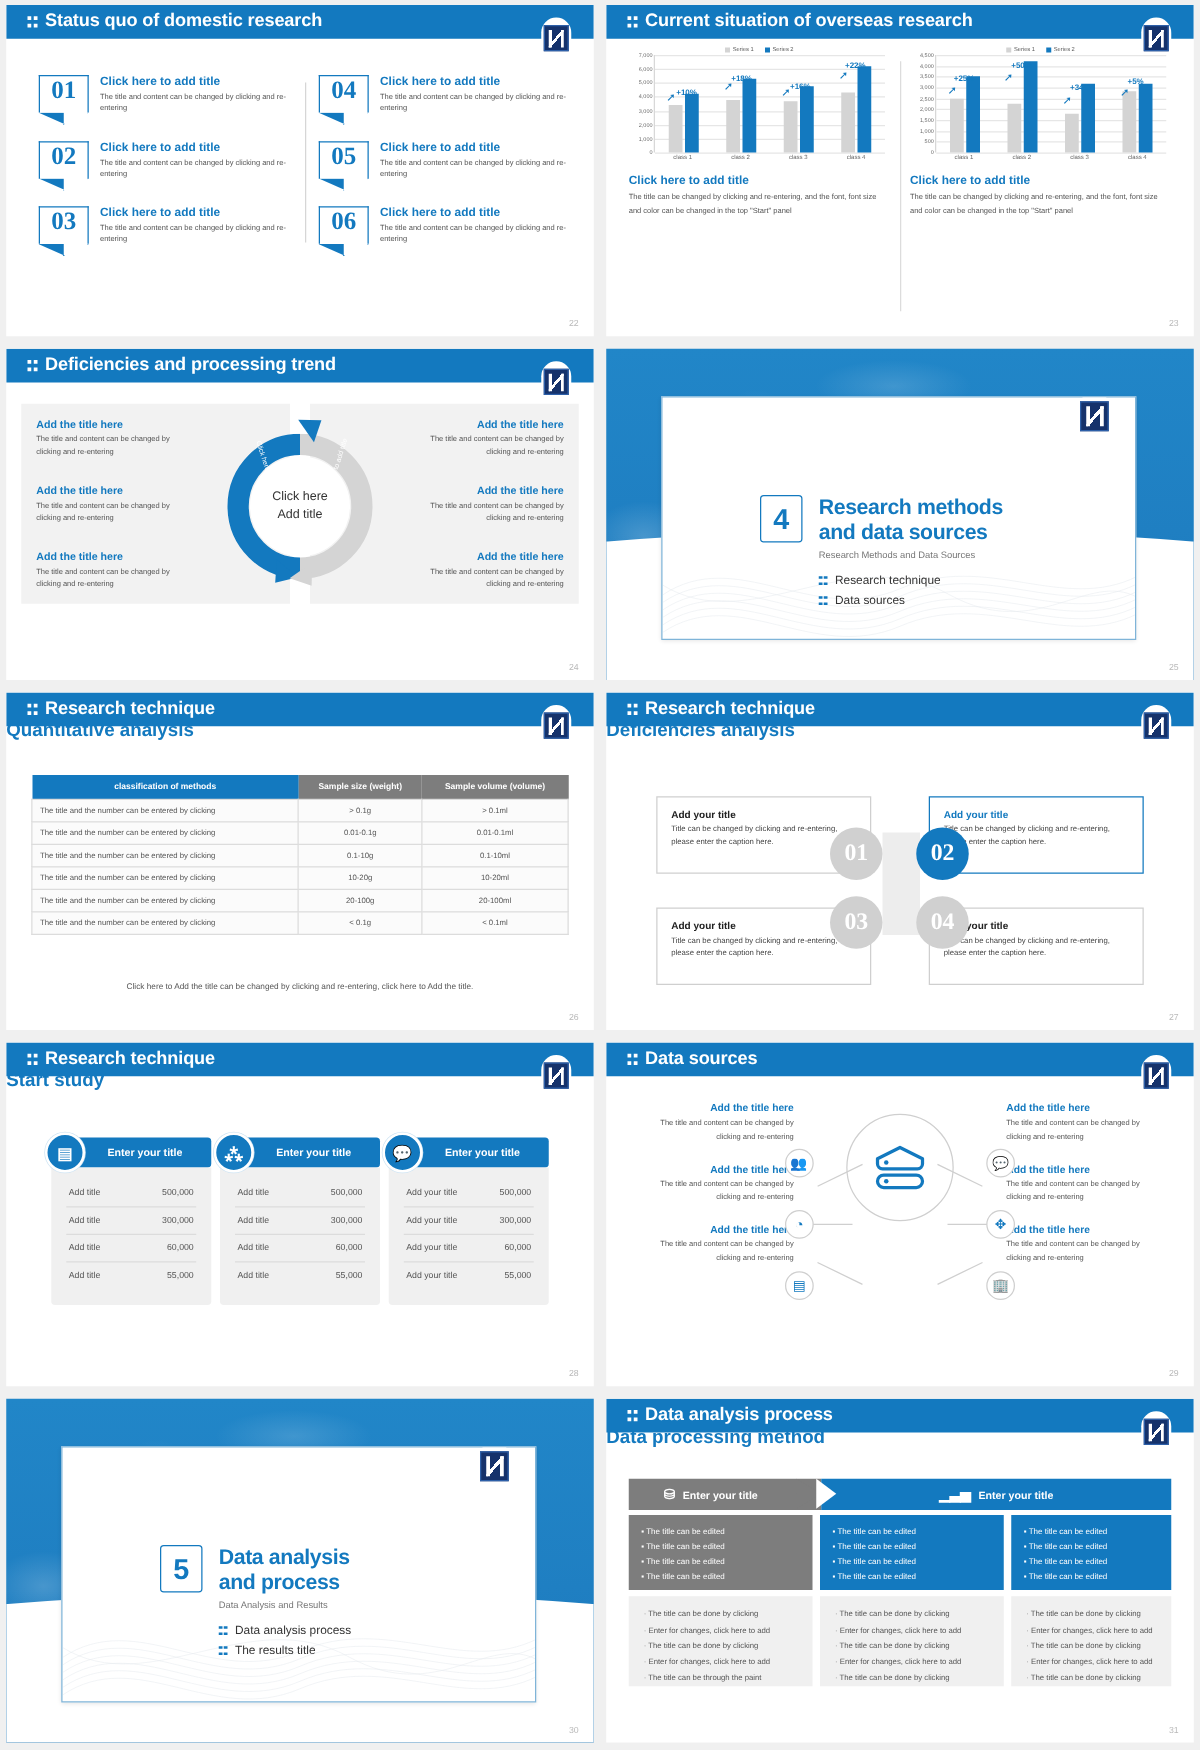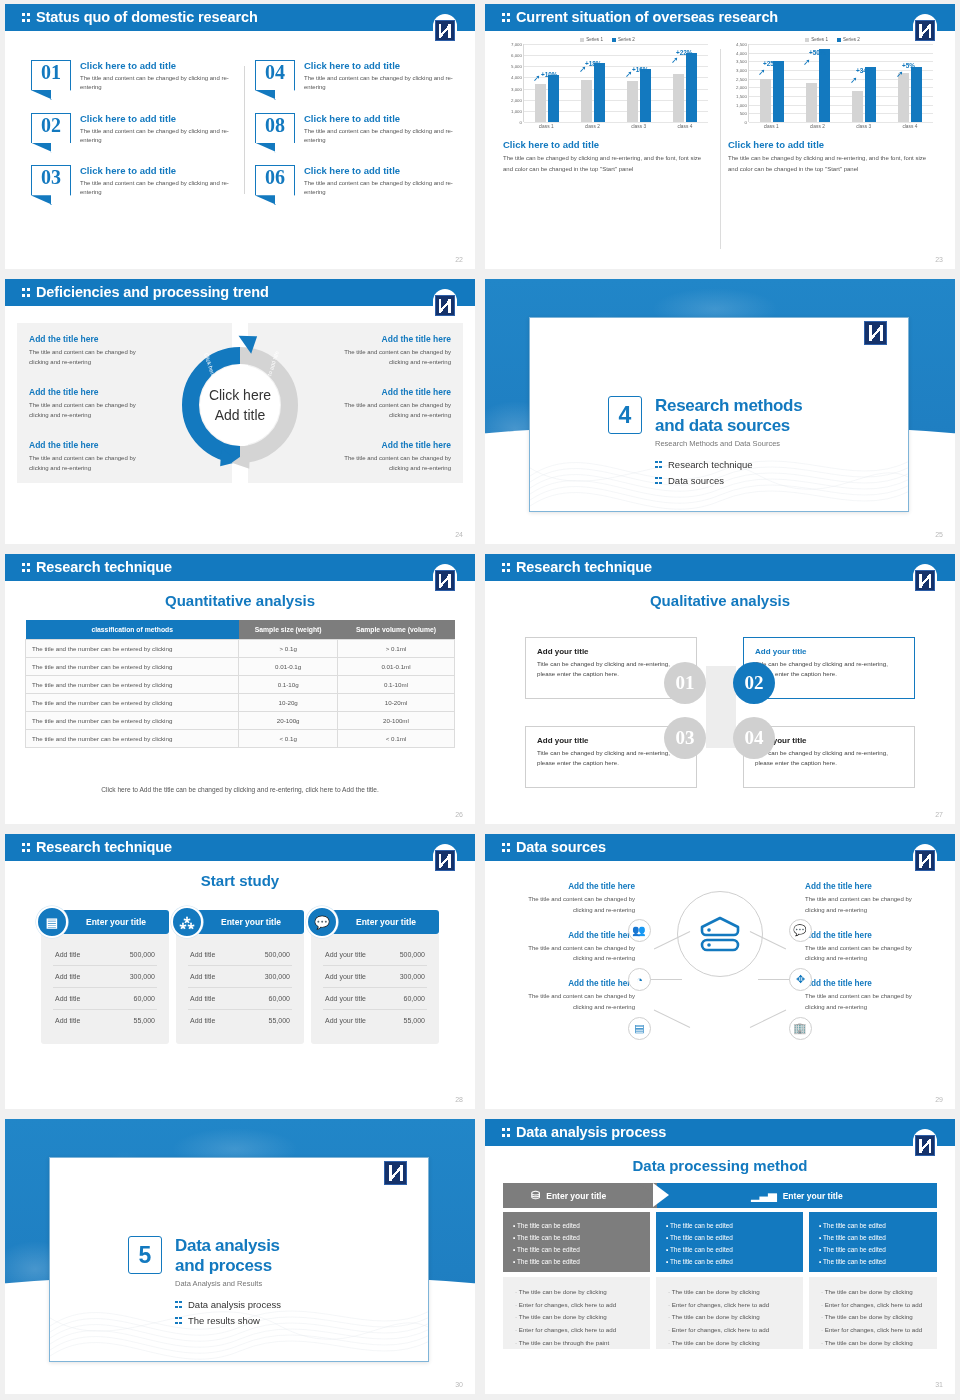--- a/index.html
+++ b/index.html
@@ -67,22 +67,22 @@
     background:
       linear-gradient(to bottom right, transparent 44%, #fff 44%, #fff 56%, transparent 56%),
       linear-gradient(to right, #fff 0 2.5px, transparent 2.5px calc(100% - 2.5px), #fff calc(100% - 2.5px) 100%);
   }
   .pgnum {
     position:absolute; right:12px; bottom:6px;
     font-size:7px; color:#b9b9b9;
   }
 
   .sec-title {
-    text-align:center; color:#1379bf; font-size:15px; font-weight:bold;
-    margin-top:38px;
+    text-align:left; color:#1379bf; font-size:15px; font-weight:bold;
+    margin-top:22px;
   }
 
   
   .num-grid {
     position:absolute; top:56px; left:26px; right:18px;
     display:grid; grid-template-columns:1fr 1fr; column-gap:22px; row-gap:20px;
   }
   .num-grid:after {
     content:""; position:absolute; left:50%; top:6px; bottom:4px; width:1px;
     background:#d6d6d6;
@@ -163,21 +163,21 @@
   .cyc-item .t { color:#1379bf; font-size:8.5px; font-weight:bold; margin-bottom:3px; }
   .cyc-item .d { color:#555; font-size:6px; line-height:1.7; }
   .cycle { position:absolute; left:50%; top:52px; transform:translateX(-50%); width:148px; height:148px; }
   .ring-grey, .ring-blue { position:absolute; inset:16px; border-radius:50%; }
   .ring-grey { border:17px solid #d4d4d4; clip-path: polygon(50% 50%, 50% 0, 150% 0, 150% 150%, 50% 150%); }
   .ring-blue { border:17px solid #1379bf; clip-path: polygon(50% 50%, 50% 150%, -50% 150%, -50% 0%, 50% 0); }
   .cyc-center {
     position:absolute; left:34px; top:34px; width:80px; height:80px;
     background:#fff; border-radius:50%; display:flex; flex-direction:column;
     align-items:center; justify-content:center; text-align:center;
-    font-size:14px; color:#333; line-height:1.45;
+    font-size:10px; color:#333; line-height:1.45;
   }
   .arrow-head { position:absolute; width:0;height:0; }
   .ah-blue-top { left:74px; top:2px; border-left:11px solid transparent; border-right:11px solid transparent; border-bottom:15px solid #1379bf; transform:rotate(55deg); }
   .ah-blue-bot { left:48px; top:122px; border-left:11px solid transparent; border-right:11px solid transparent; border-top:15px solid #1379bf; transform:rotate(40deg); }
   .ah-grey-bot { left:68px; top:124px; border-left:11px solid transparent; border-right:11px solid transparent; border-top:15px solid #d4d4d4; transform:rotate(-35deg); }
   .curve-label { position:absolute; font-size:5.6px; color:#fff; }
   .curve-label.l { left:18px; top:44px; transform:rotate(72deg); width:60px; text-align:center; }
   .curve-label.r { right:14px; top:42px; transform:rotate(-72deg); width:62px; text-align:center; color:#fff; }
 
   
@@ -360,21 +360,21 @@
             <div class="n">02</div>
             <div class="tri"></div>
           </div>
         <div class="num-text">
             <div class="t">Click here to add title</div>
             <div class="d">The title and content can be changed by clicking and re-entering</div>
           </div>
       </div>
       <div class="num-item">
         <div class="badge">
-            <div class="n">08</div>
+            <div class="n">05</div>
             <div class="tri"></div>
           </div>
         <div class="num-text">
             <div class="t">Click here to add title</div>
             <div class="d">The title and content can be changed by clicking and re-entering</div>
           </div>
       </div>
       <div class="num-item">
         <div class="badge">
             <div class="n">03</div>
@@ -739,21 +739,21 @@
           <i></i>
           <i></i>
           <i></i>
         </div>
       <div class="hdr-title">Research technique</div>
     </div>
     <div class="logo">
         <div class="dome"></div>
         <div class="sq"></div>
       </div>
-    <div class="sec-title">Qualitative analysis</div>
+    <div class="sec-title">Deficiencies analysis</div>
 
     <div class="qa-bg-sq" style="left:221px; top:112px; width:30px; height:82px;"></div>
 
     <div class="qa-box" style="left:40px; top:83px;">
       <div class="t">Add your title</div>
       <div class="d">Title can be changed by clicking and re-entering, please enter the caption here.</div>
     </div>
     <div class="qa-box active" style="right:40px; top:83px;">
       <div class="t">Add your title</div>
       <div class="d">Title can be changed by clicking and re-entering, please enter the caption here.</div>
@@ -975,21 +975,21 @@
               </span>
               <span>Data analysis process</span>
             </li>
           <li>
               <span class="bdot">
                 <i></i>
                 <i></i>
                 <i></i>
                 <i></i>
               </span>
-              <span>The results show</span>
+              <span>The results title</span>
             </li>
         </ul>
       </div>
     </div>
     <div class="pgnum">30</div>
   </div>
 
   <div class="slide r5">
     <div class="hdr">
       <div class="dots2">

